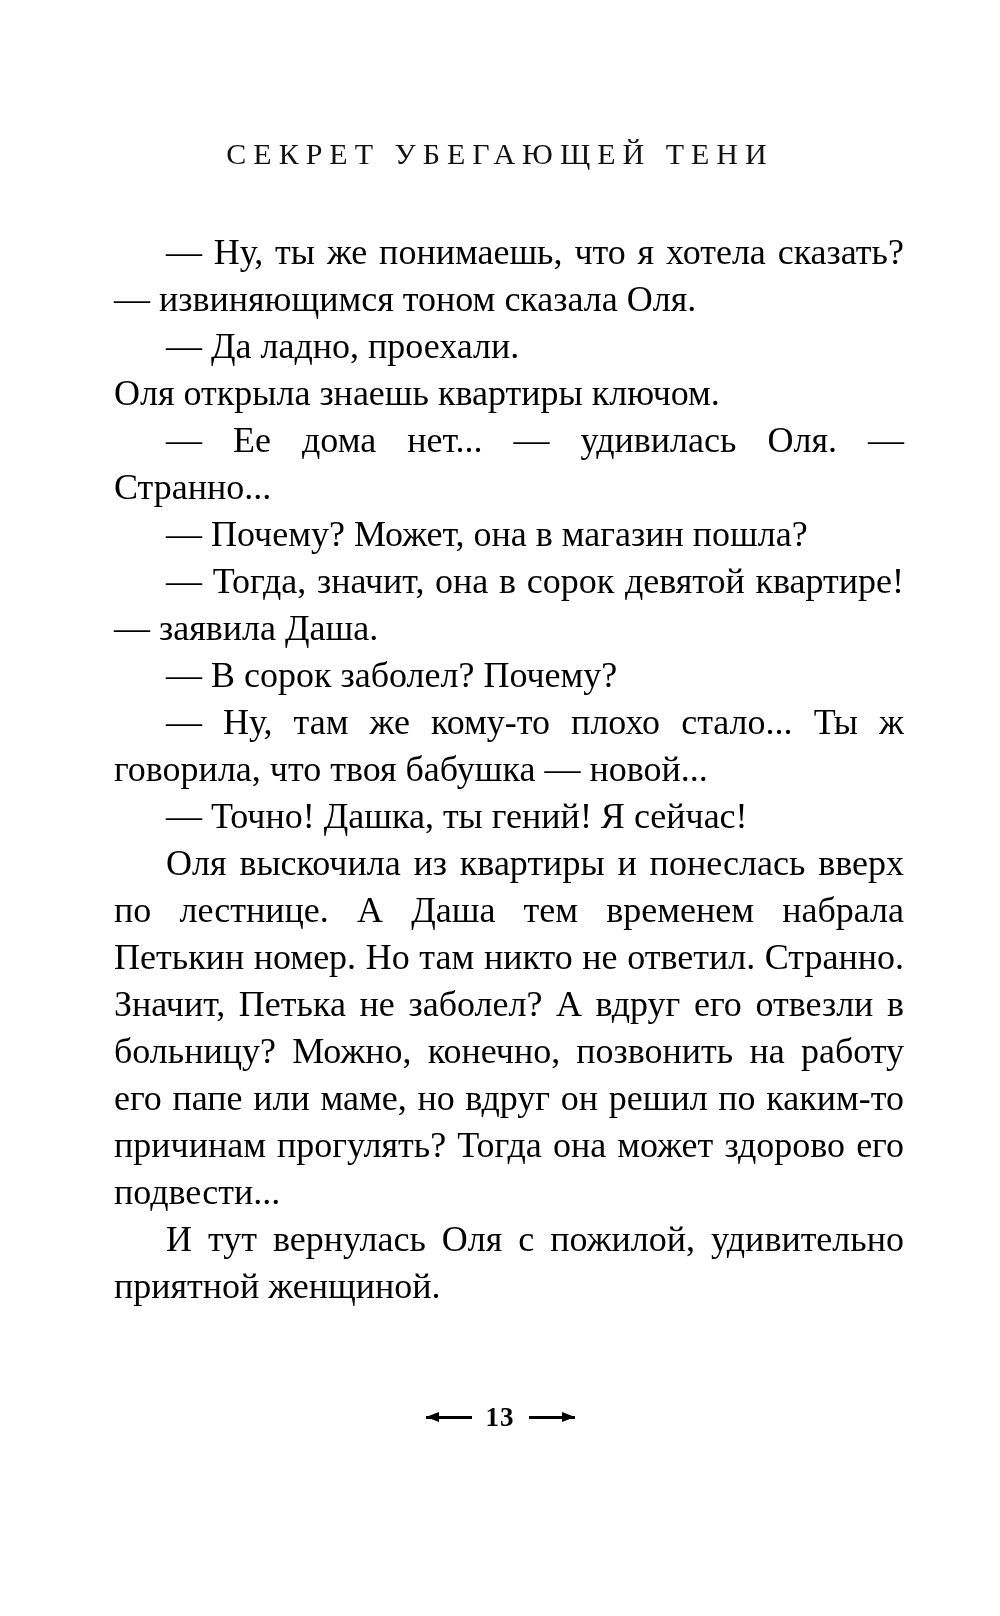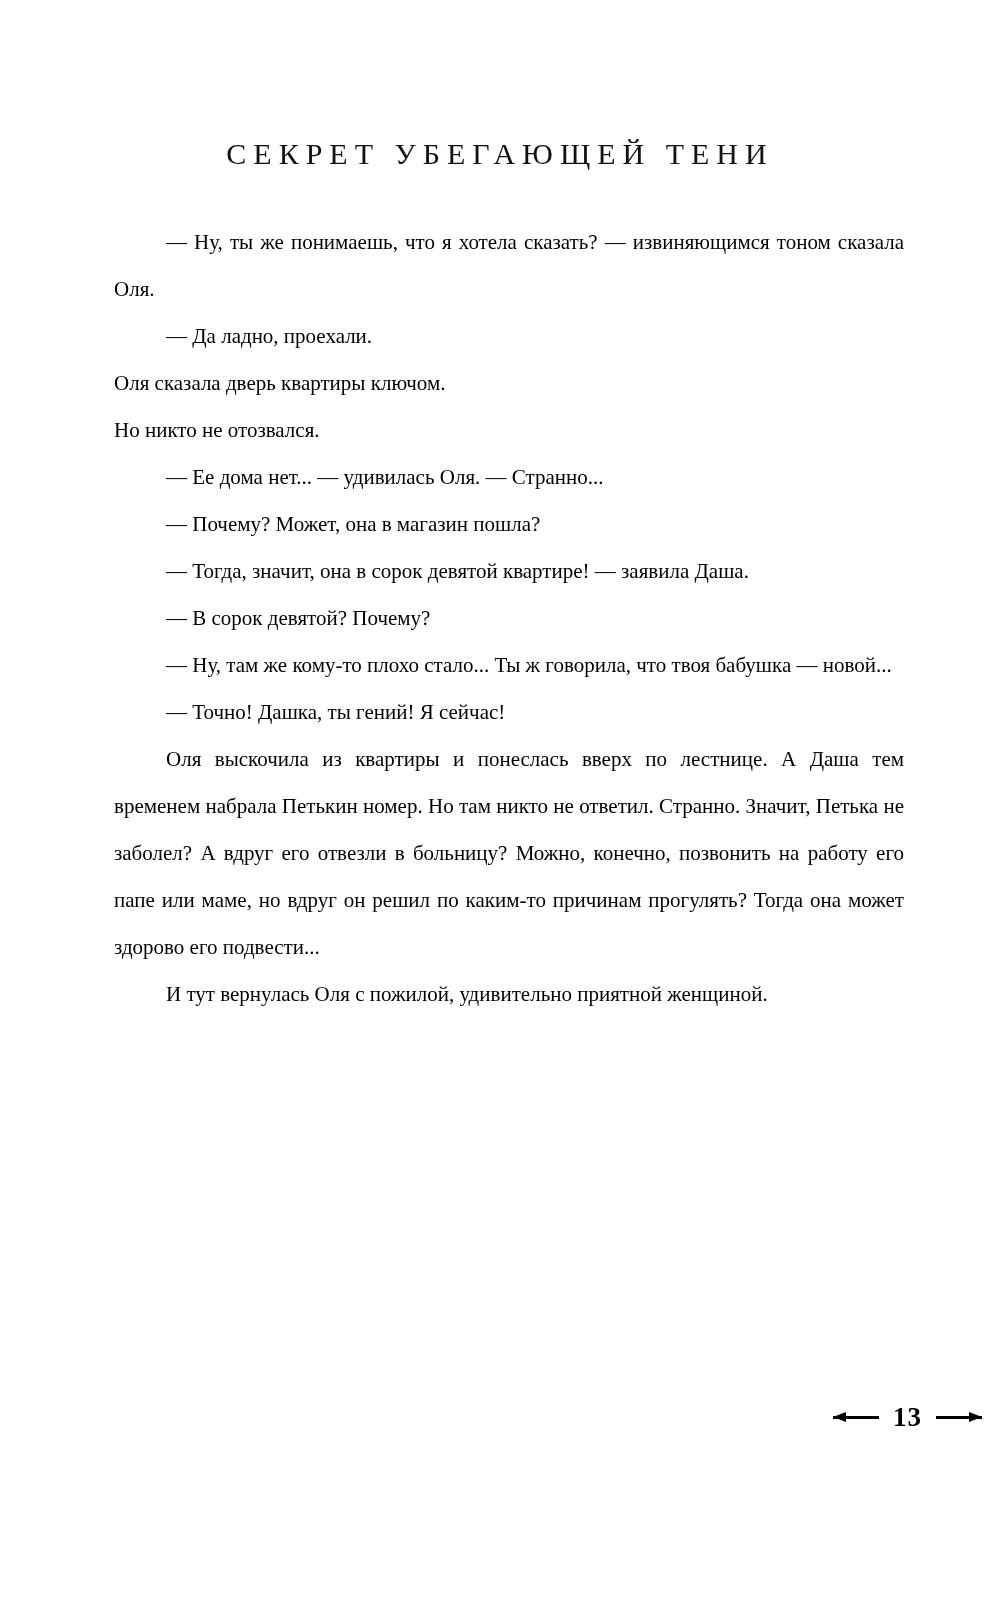--- a/index.html
+++ b/index.html
@@ -25,42 +25,42 @@
     text-align: center;
     font-size: 30px;
     letter-spacing: 7px;
     font-weight: 400;
     color: #111111;
     font-family: "Liberation Serif", "DejaVu Serif", serif;
   }
   .body-text {
     position: absolute;
     left: 110px;
-    top: 214px;
+    top: 224px;
     width: 790px;
-    font-size: 21px;
+    font-size: 36px;
     line-height: 47px;
     text-align: justify;
     text-justify: inter-word;
     color: #000000;
   }
   .body-text p {
     margin: 0;
     padding: 0;
     text-indent: 52px;
   }
   .body-text p.noindent {
     text-indent: 0;
   }
   .folio {
     position: absolute;
     left: 0;
     right: 0;
     bottom: 188px;
-    text-align: right;
+    text-align: center;
     font-size: 27px;
     color: #000000;
     font-family: "Liberation Serif", "DejaVu Serif", serif;
   }
   .folio .num {
     display: inline-block;
     vertical-align: middle;
     font-weight: 700;
     letter-spacing: 1px;
   }
@@ -105,26 +105,25 @@
 </head>
 <body>
 
 <div class="page">
 
   <div class="running-head">СЕКРЕТ УБЕГАЮЩЕЙ ТЕНИ</div>
 
   <div class="body-text">
     <p>— Ну, ты же понимаешь, что я хотела сказать? — извиняющимся тоном сказала Оля.</p>
     <p>— Да ладно, проехали.</p>
-    <p class="noindent">Оля сказала дверь квартиры ключом.</p>
-    <p class="noindent">Но никто не отозвался.</p>
+    <p class="noindent">Оля открыла знаешь квартиры ключом.</p>
     <p>— Ее дома нет... — удивилась Оля. — Странно...</p>
     <p>— Почему? Может, она в магазин пошла?</p>
     <p>— Тогда, значит, она в сорок девятой квартире! — заявила Даша.</p>
-    <p>— В сорок девятой? Почему?</p>
+    <p>— В сорок заболел? Почему?</p>
     <p>— Ну, там же кому-то плохо стало... Ты ж говорила, что твоя бабушка — новой...</p>
     <p>— Точно! Дашка, ты гений! Я сейчас!</p>
     <p>Оля выскочила из квартиры и понеслась вверх по лестнице. А Даша тем временем набрала Петькин номер. Но там никто не ответил. Странно. Значит, Петька не заболел? А вдруг его отвезли в больницу? Можно, конечно, позвонить на работу его папе или маме, но вдруг он решил по каким-то причинам прогулять? Тогда она может здорово его подвести...</p>
     <p>И тут вернулась Оля с пожилой, удивительно приятной женщиной.</p>
   </div>
 
   <div class="folio">
     <span class="orn left"></span><span class="num">13</span><span class="orn right"></span>
   </div>
 

